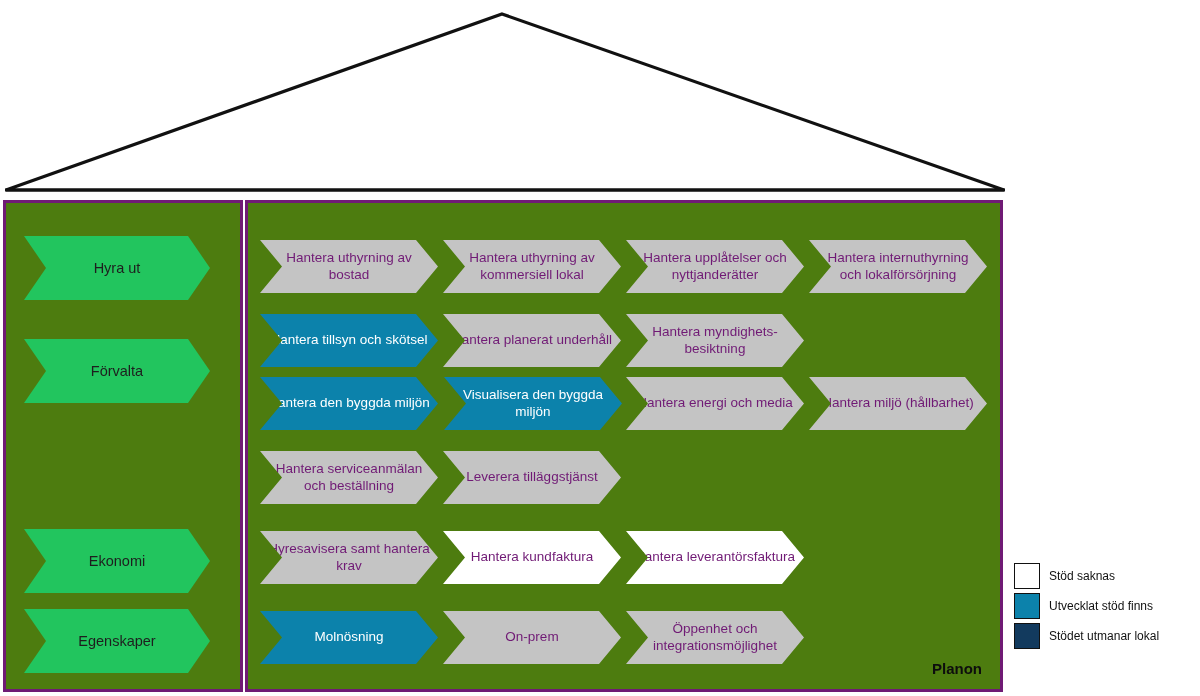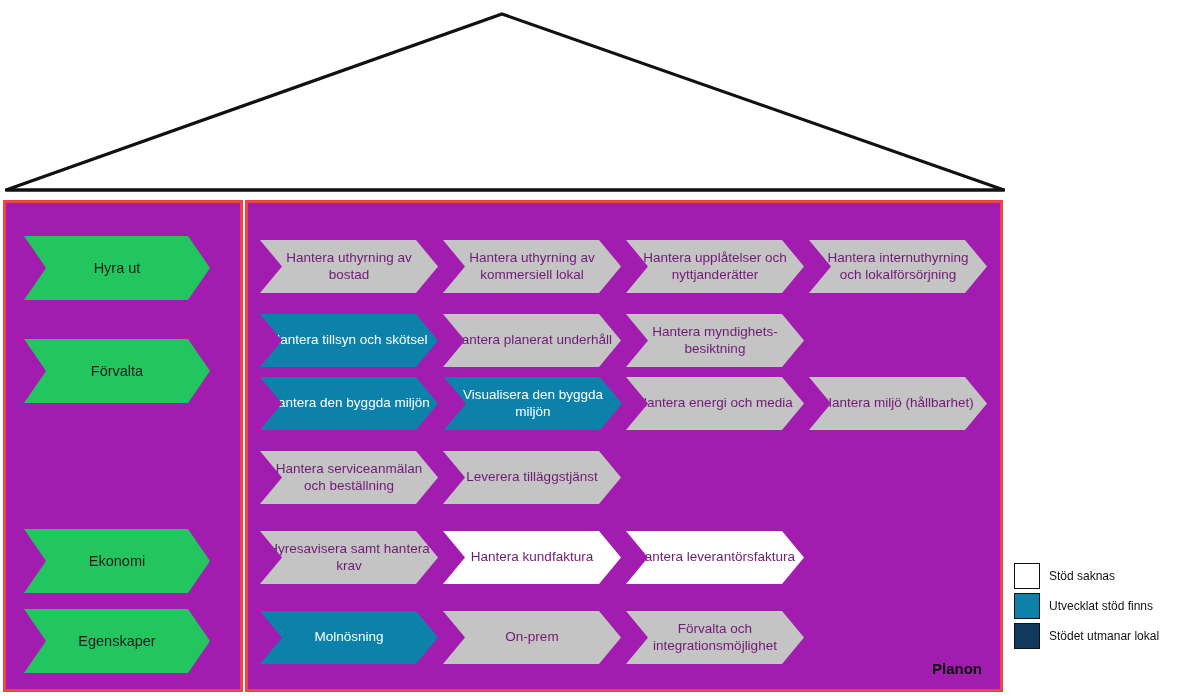--- a/index.html
+++ b/index.html
@@ -35,22 +35,22 @@
     left: 0;
     top: 8px;
     width: 1010px;
     height: 190px;
   }
   #roof svg { display: block; }
 
   
   .panel {
     position: absolute;
-    border: 3px solid #ef4444;
-    background: #a21caf;
+    border: 3px solid #701a75;
+    background: #4d7c0f;
     box-sizing: border-box;
   }
   #left-panel {
     left: 3px;
     top: 200px;
     width: 240px;
     height: 492px;
   }
   #right-panel {
     left: 245px;
@@ -225,21 +225,21 @@
       <div class="chev chev-main state-none" style="left: 626px; top: 531px; width: 178px;">
         <span class="lbl">Hantera leverantörsfaktura</span>
       </div>
       <div class="chev chev-main state-advanced" style="left: 260px; top: 611px; width: 178px;">
         <span class="lbl">Molnösning</span>
       </div>
       <div class="chev chev-main state-basic" style="left: 443px; top: 611px; width: 178px;">
         <span class="lbl">On-prem</span>
       </div>
       <div class="chev chev-main state-basic" style="left: 626px; top: 611px; width: 178px;">
-        <span class="lbl">Förvalta och integrationsmöjlighet</span>
+        <span class="lbl">Öppenhet och integrationsmöjlighet</span>
       </div>
     </div>
 
   <div id="legend">
     <div class="legend-row">
       <div class="legend-swatch sw-none"></div>
       <div class="legend-text">Stöd saknas</div>
     </div>
     <div class="legend-row">
       <div class="legend-swatch sw-advanced"></div>

